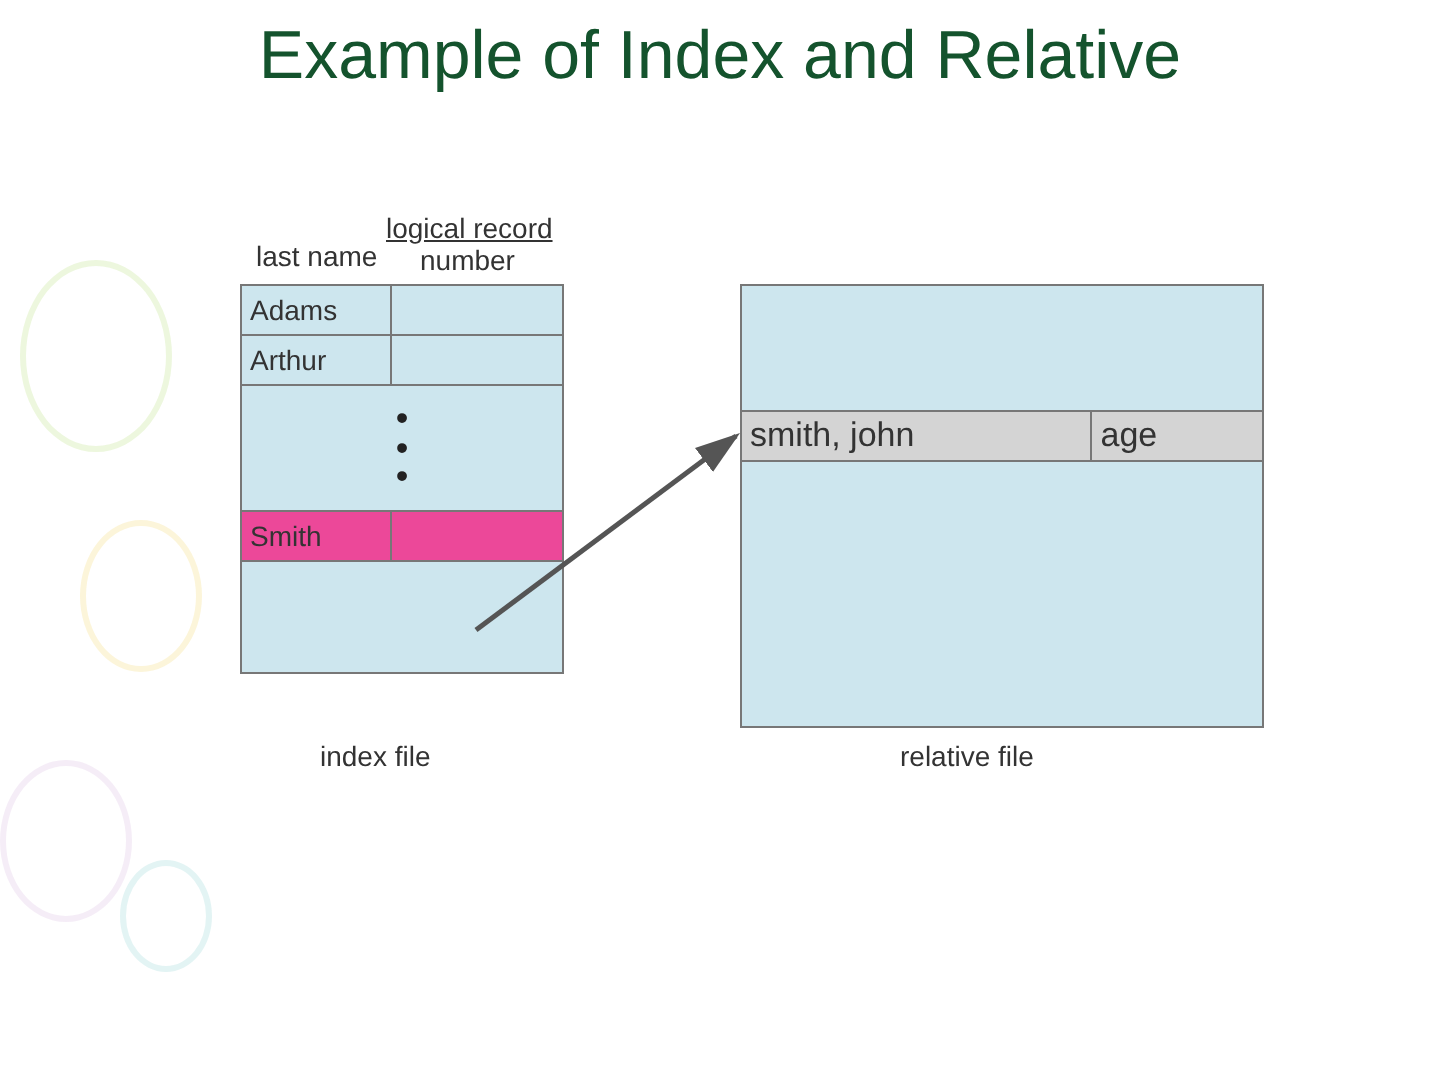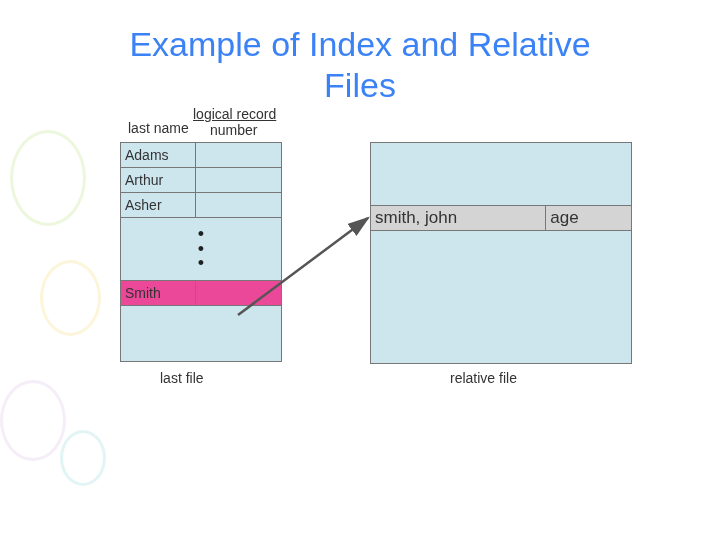--- a/index.html
+++ b/index.html
@@ -17,25 +17,25 @@
     position: absolute;
     border-radius: 50%;
     opacity: 0.25;
   }
   .b1 { left: 10px; top: 130px; width: 70px; height: 90px; border: 3px solid #b6e07a; }
   .b2 { left: 40px; top: 260px; width: 55px; height: 70px; border: 3px solid #f5d96b; }
   .b3 { left: 0px;  top: 380px; width: 60px; height: 75px; border: 3px solid #d8b6e0; }
   .b4 { left: 60px; top: 430px; width: 40px; height: 50px; border: 3px solid #8fd3d3; }
 
   .title {
-    color: #3b82f6;
+    color: #14532d;
     font-family: Verdana, sans-serif;
     font-size: 34px;
     text-align: center;
-    padding-top: 24px;
+    padding-top: 8px;
     line-height: 1.2;
   }
 
   .stage {
     position: absolute;
     left: 120px;
     top: 100px;
     width: 530px;
     height: 340px;
     font-family: Arial, sans-serif;
@@ -135,55 +135,50 @@
 </head>
 <body>
 
 <div class="balloon b1"></div>
 <div class="balloon b2"></div>
 <div class="balloon b3"></div>
 <div class="balloon b4"></div>
 
 <div class="title">
   <span>Example of Index and Relative</span><br>
-  <span>Files</span>
 </div>
 
 <div class="stage">
 
   <div class="hdr-last">last name</div>
   <div class="hdr-lrn1">logical record</div>
   <div class="hdr-lrn2">number</div>
 
   <div class="index">
     <div class="row">
       <div class="cell-name">Adams</div>
       <div class="cell-lrn"></div>
     </div>
     <div class="row">
       <div class="cell-name">Arthur</div>
       <div class="cell-lrn"></div>
     </div>
-    <div class="row">
-      <div class="cell-name">Asher</div>
-      <div class="cell-lrn"></div>
-    </div>
     <div class="dots">
       <span>•</span>
         <span>•</span>
         <span>•</span>
     </div>
     <div class="row smith-row">
       <div class="cell-name">Smith</div>
       <div class="cell-lrn"></div>
     </div>
     <div class="blank-row"></div>
   </div>
 
-  <div class="index-caption">last file</div>
+  <div class="index-caption">index file</div>
 
   <div class="relbox">
     <div class="rel-row">
       <div class="rel-cell" style="flex:1.3">smith, john</div>
       <div class="rel-cell" style="flex:0.6">age</div>
     </div>
   </div>
 
   <div class="rel-caption">relative file</div>
 

